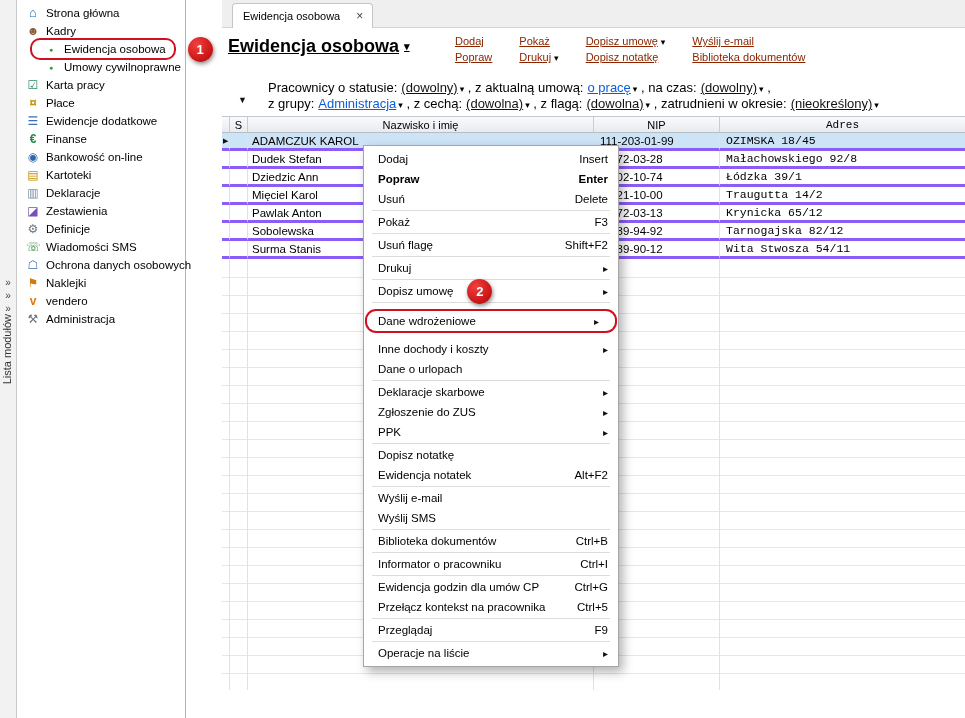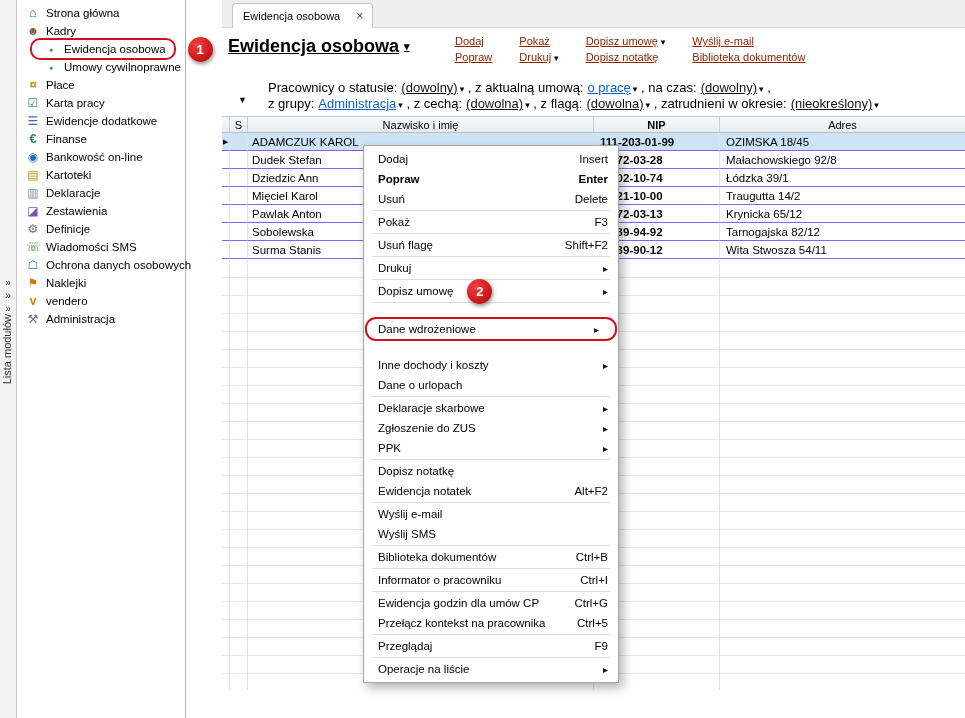--- a/index.html
+++ b/index.html
@@ -61,47 +61,47 @@
   .f-row1{top:80px;}
   .f-row2{top:96px;}
   .f-val{text-decoration:underline;color:#111;margin-left:4px;cursor:pointer;}
   .f-val.blue{color:#0b5ed7;}
   .f-row .caretg{font-size:9px;margin-left:2px;color:#000;}
   
   .table{position:absolute;left:0;top:116px;right:0;height:584px;}
   .thead{display:flex;height:17px;background:linear-gradient(#f9fafb,#e8ebef);border-top:1px solid #c2c8cf;border-bottom:1px solid #b7bdc5;font-size:11px;box-sizing:border-box;}
   .th{display:flex;align-items:center;justify-content:center;border-right:1px solid #c8cdd4;box-sizing:border-box;overflow:hidden;cursor:pointer;}
   .tr{display:flex;height:18px;box-sizing:border-box;}
-  .td{display:flex;align-items:center;border-right:1px solid #dde2e7;border-bottom:1px solid #8b5cf6;box-sizing:border-box;overflow:hidden;white-space:nowrap;}
+  .td{display:flex;align-items:center;border-right:1px solid #dde2e7;border-bottom:3px solid #8b5cf6;box-sizing:border-box;overflow:hidden;white-space:nowrap;}
   .c0{width:8px;min-width:8px;}
   .c1{width:18px;min-width:18px;}
   .c2{width:346px;min-width:346px;}
-  .c3{width:126px;min-width:126px;font-weight:bold;}
-  .c4{flex:1;border-right:none;}
+  .c3{width:126px;min-width:126px;}
+  .c4{flex:1;border-right:none;font-family:Liberation Mono, monospace;}
   .td.c2{padding-left:4px;}
   .td.c3,.td.c4{padding-left:6px;}
   .tr.selected .td{background:#cde4f7;}
   .row-arrow{font-size:7px;color:#111;margin-left:1px;}
   .row-arrow::before{content:"▶";}
   .grid-rest{position:absolute;left:0;right:0;top:144px;height:430px;
     background:repeating-linear-gradient(to bottom,transparent 0 17px,#e3e8ed 17px 18px);}
   .vline{position:absolute;top:144px;height:430px;width:1px;background:#dde2e7;}
   .vl1{left:7px;}.vl2{left:25px;}.vl3{left:371px;}.vl4{left:497px;}
   
   .cmenu{position:absolute;left:363px;top:145px;width:256px;background:#fff;border:1px solid #a6a6a6;
     box-shadow:4px 5px 10px rgba(0,0,0,.3);padding:3px 0;z-index:30;box-sizing:border-box;}
   .mi{height:20px;display:flex;align-items:center;padding:0 10px 0 14px;font-size:11.5px;position:relative;cursor:pointer;}
   .mi .lbl{white-space:nowrap;}
   .mi .sc{margin-left:auto;white-space:nowrap;}
   .mi.bold{font-weight:bold;}
   .sub-arrow{margin-left:auto;font-size:10px;color:#111;}
   .sub-arrow::before{content:"▸";}
   .mi .anno-circle{margin-left:14px;}
   .mi .anno-circle + .sub-arrow{margin-left:auto;}
-  .mi.hl{box-shadow:0 0 0 2px #cf1020;border-radius:9px;margin:16px 3px;padding:0 16px 0 11px;}
+  .mi.hl{box-shadow:0 0 0 2px #cf1020;border-radius:9px;margin:8px 3px;padding:0 16px 0 11px;}
   .msep{height:1px;background:#dcdcdc;margin:1px 8px;}
 </style>
 </head>
 <body>
 
 <div class="strip">
   <div class="strip-chevrons">
     <span class="chev"></span>
     <span class="chev"></span>
     <span class="chev"></span>
@@ -123,26 +123,26 @@
       <span class="sb-ico i-bullet"></span>
       <span>Ewidencja osobowa</span>
     </span>
     <span class="anno-circle">1</span>
   </div>
   <div class="sb-item sub">
     <span class="sb-ico i-bullet"></span>
     <span>Umowy cywilnoprawne</span>
   </div>
   <div class="sb-item">
+    <span class="sb-ico i-karta"></span>
+    <span>Karta pracy</span>
+  </div>
+  <div class="sb-item">
     <span class="sb-ico i-place"></span>
     <span>Płace</span>
-  </div>
-  <div class="sb-item">
-    <span class="sb-ico i-karta"></span>
-    <span>Karta pracy</span>
   </div>
   <div class="sb-item">
     <span class="sb-ico i-ewdod"></span>
     <span>Ewidencje dodatkowe</span>
   </div>
   <div class="sb-item">
     <span class="sb-ico i-finanse"></span>
     <span>Finanse</span>
   </div>
   <div class="sb-item">

